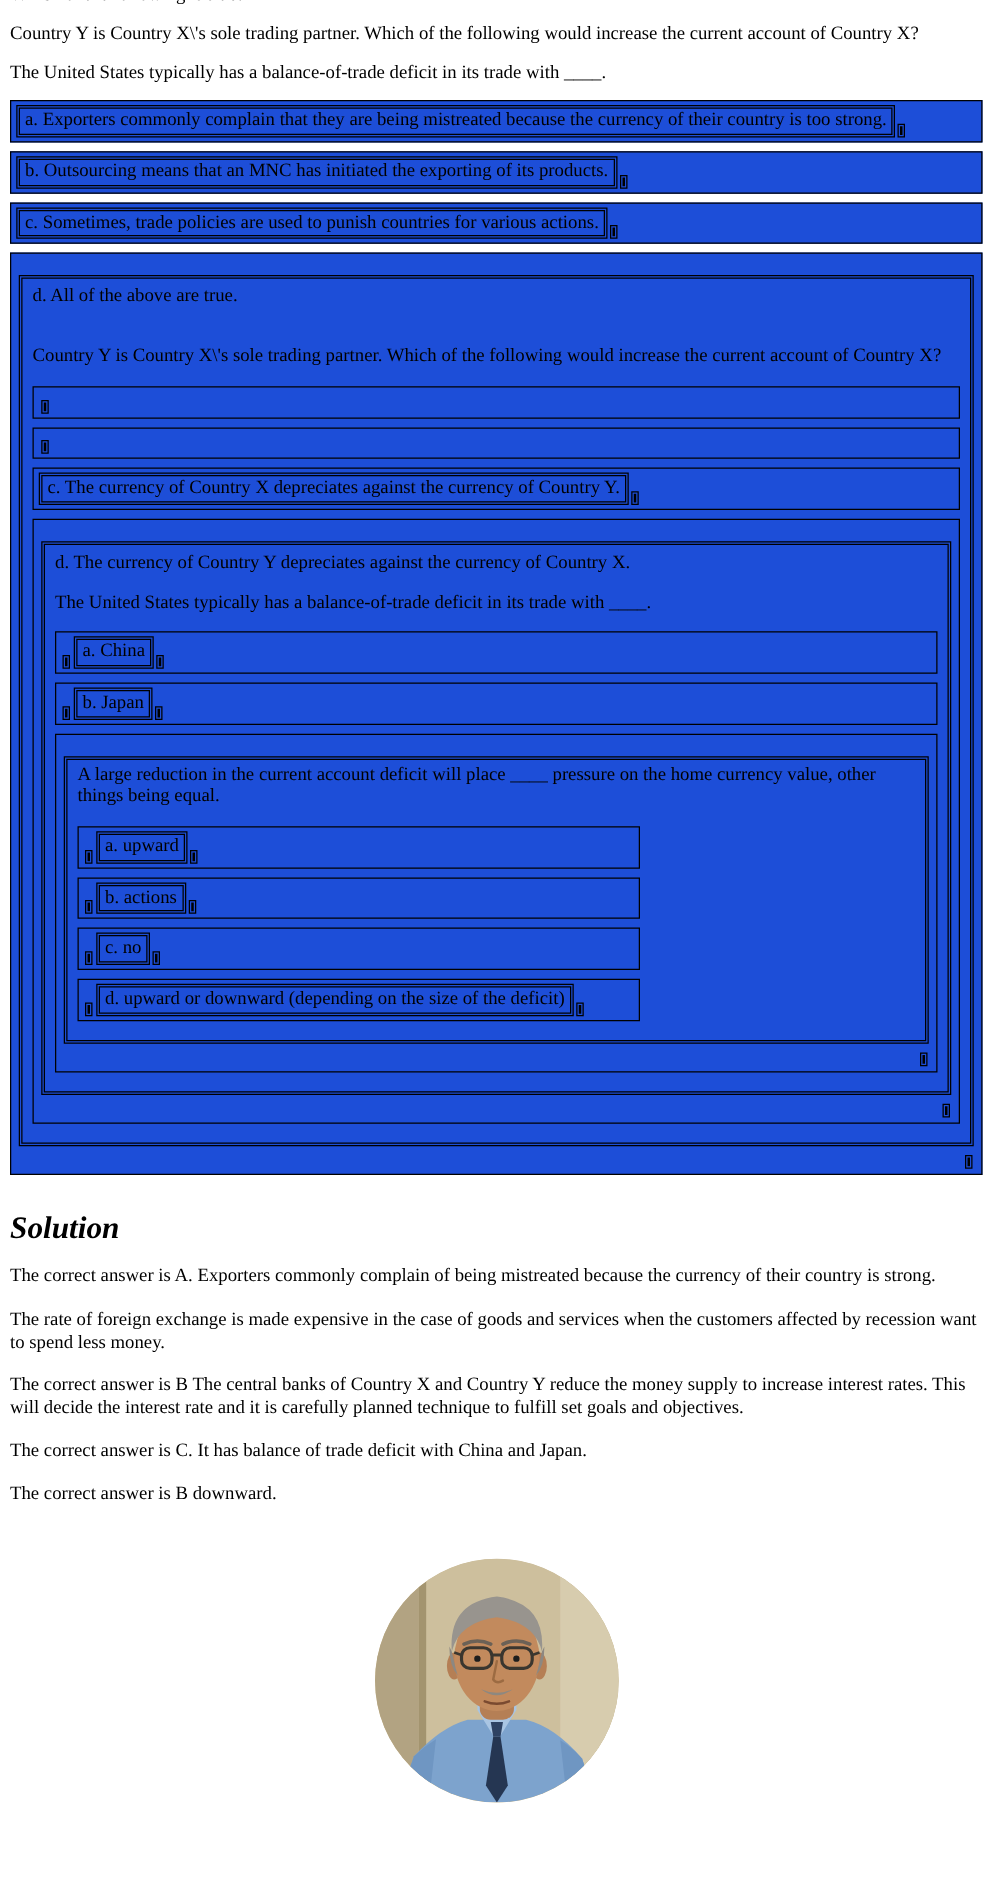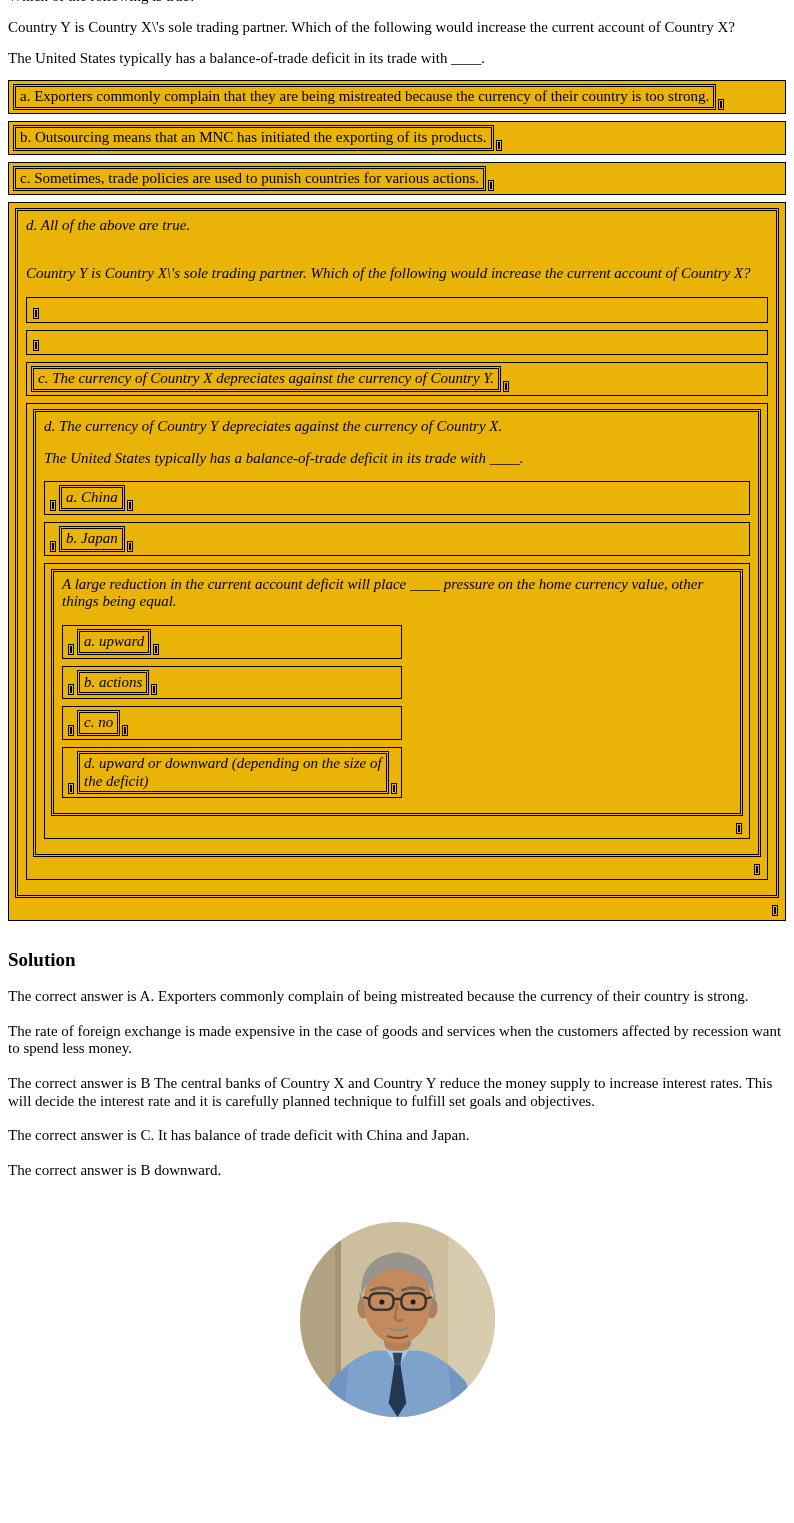--- a/index.html
+++ b/index.html
@@ -18,55 +18,56 @@
   
   .top-clip { height: 6px; overflow: hidden; }
   .top-clip p { margin: -12px 0 0 0; }
 
   
   .rows-group { margin-top: 9px; }
   .opt-row {
     border: 1px solid #000;
     padding: 3px 4px;
     margin-bottom: 7px;
-    background: #eab308;
+    background: #1d4ed8;
   }
   .opt-cell {
     display: inline-block;
     border: 3px double #000;
     padding: 1px 4px;
     vertical-align: bottom;
     max-width: calc(100% - 18px);
   }
   .tick {
     display: inline-block;
     width: 2px;
     height: 11px;
     border: 3px double #000;
     vertical-align: bottom;
     margin-left: 2px;
   }
   .tick-left { margin: 0 3px 0 1px; }
 
-  .opt-row-d { position: relative; padding: 5px 6px 22px 6px; font-style: italic; }
+  .opt-row-d { position: relative; padding: 17px 6px 22px 6px; }
   .cell-block { display: block; max-width: none; padding: 4px 8px 8px 8px; }
   .tick-abs { position: absolute; right: 7px; bottom: 4px; margin: 0; }
 
   .d-label { margin: 2px 0 14px 0; }
   .d-label.big-gap { margin-bottom: 30px; }
   .nested-q { margin: 0 0 14px 0; }
 
-  .q4-group { width: 340px; }
+  .q4-group { width: 450px; }
 
   
   .solution-heading {
-    font-size: 19px;
+    font-size: 25px;
     font-weight: bold;
     margin: 28px 0 16px 0;
     font-family: "Liberation Serif", "DejaVu Serif", serif;
+    font-style: italic;
   }
   .sol-p { margin: 0 0 17px 0; }
 
   
   .photo-wrap { text-align: center; margin-top: 42px; }
   .photo-circle {
     display: inline-block;
     width: 195px; height: 195px;
     border-radius: 50%;
     overflow: hidden;

